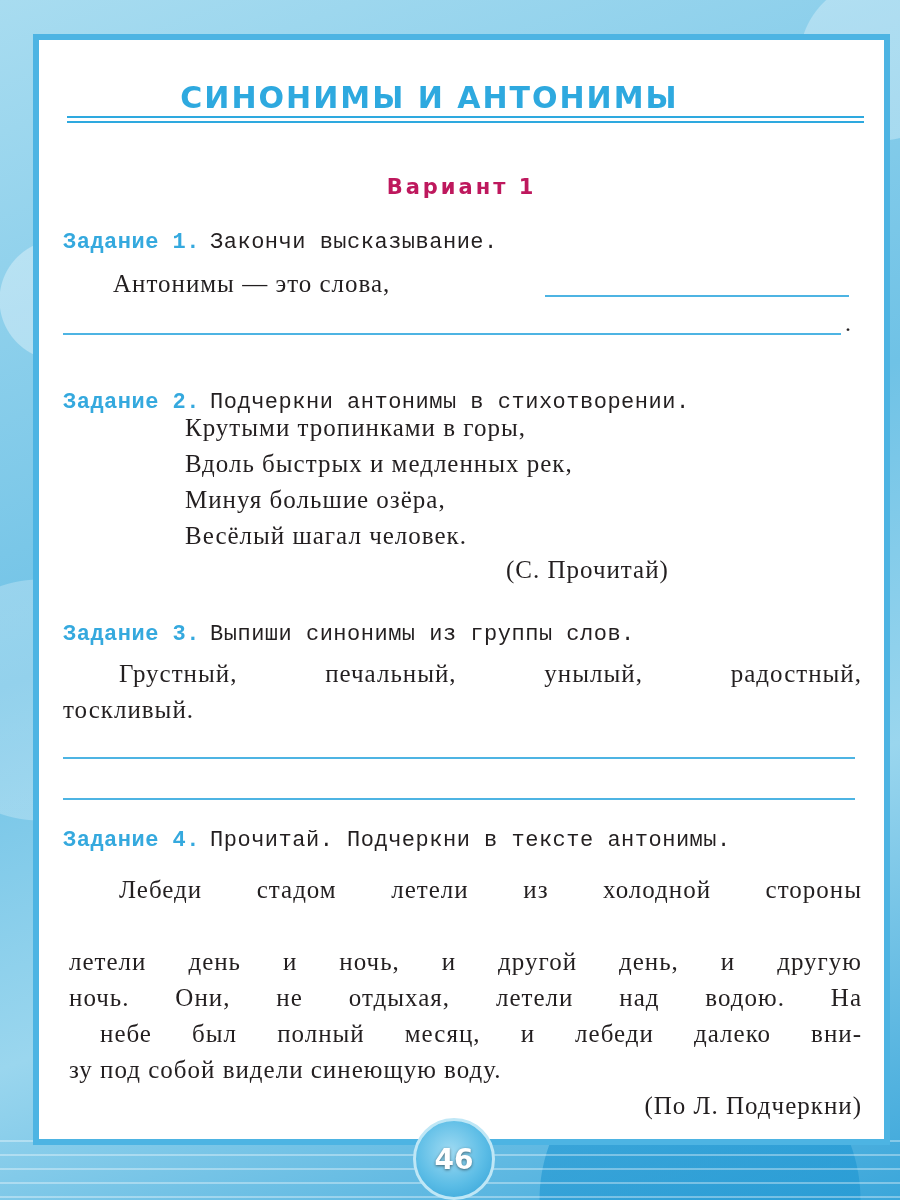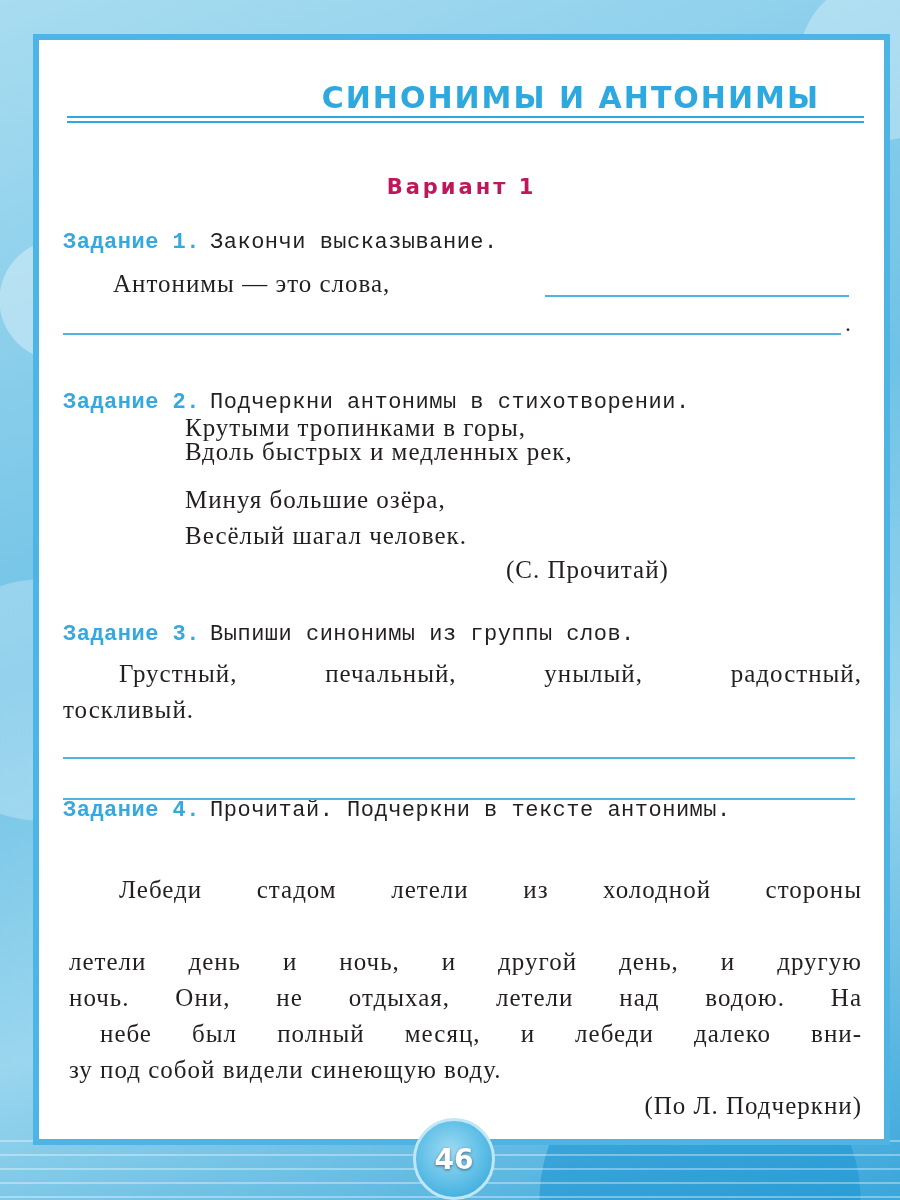--- a/index.html
+++ b/index.html
@@ -22,21 +22,21 @@
       background: repeating-linear-gradient(180deg, rgba(255,255,255,0.35) 0 2px, transparent 2px 14px);
     }
     .panel {
       position: absolute; left: 33px; top: 34px; width: 845px; height: 1099px;
       background: #ffffff;
       border: 6px solid #4db4e3;
       box-sizing: content-box;
     }
     .title {
       position: absolute; left: 0; right: 0; top: 40px;
-      text-align: right; padding-right: 64px;
+      text-align: center; padding-right: 64px;
       font-family: "DejaVu Sans", sans-serif; font-weight: bold;
       font-size: 30px; letter-spacing: 2px; color: #2ea9df;
     }
     .title-rule {
       position: absolute; left: 28px; right: 20px; top: 76px; height: 7px;
       border-top: 2px solid #2ea9df; border-bottom: 2px solid #2ea9df;
       box-sizing: border-box;
     }
     .variant {
       position: absolute; left: 0; right: 0; top: 135px; text-align: center;
@@ -85,34 +85,34 @@
   </div>
   <div class="serif" style="left:74px; top:230px;">Антонимы — это слова,</div>
   <div class="line" style="left:506px; width:304px; top:255px;"></div>
   <div class="line" style="left:24px; width:778px; top:293px;"></div>
   <div class="dot" style="left:806px; top:270px;">.</div>
 
   <div class="task" style="top:336px;margin-top:14px;">
     <span class="num">Задание 2.</span><span>Подчеркни антонимы в стихотворении.</span>
   </div>
   <div class="serif" style="left:146px; top:374px;">Крутыми тропинками в горы,</div>
-  <div class="serif" style="left:146px; top:398px;text-align:right;">Вдоль быстрых и медленных рек,</div>
+  <div class="serif" style="left:146px; top:410px;text-align:right;">Вдоль быстрых и медленных рек,</div>
   <div class="serif" style="left:146px; top:446px;">Минуя большие озёра,</div>
   <div class="serif" style="left:146px; top:482px;">Весёлый шагал человек.</div>
   <div class="serif" style="left:467px; top:516px;">(С. Прочитай)</div>
 
   <div class="task" style="top:582px;">
     <span class="num">Задание 3.</span><span>Выпиши синонимы из группы слов.</span>
   </div>
   <div class="serif just" style="left:80px; top:620px;">Грустный, печальный, унылый, радостный,</div>
   <div class="serif" style="left:24px; top:656px;">тоскливый.</div>
   <div class="line" style="left:24px; width:792px; top:717px;"></div>
   <div class="line" style="left:24px; width:792px; top:758px;"></div>
 
-  <div class="task" style="top:758px;">
+  <div class="task" style="top:788px;">
     <span class="num">Задание 4.</span><span>Прочитай. Подчеркни в тексте антонимы.</span>
   </div>
   <div class="serif just" style="left:80px; top:836px;">Лебеди стадом летели из холодной стороны</div>
   <div class="serif just" style="left:30px; top:908px;">летели день и ночь, и другой день, и другую</div>
   <div class="serif just" style="left:30px; top:944px;">ночь. Они, не отдыхая, летели над водою. На</div>
   <div class="serif just" style="left:13px; top:980px;margin-left:48px;">небе был полный месяц, и лебеди далеко вни-</div>
   <div class="serif" style="left:30px; top:1016px;">зу под собой видели синеющую воду.</div>
   <div class="serif right" style="top:1052px;">(По Л. Подчеркни)</div>
 </div>
 

